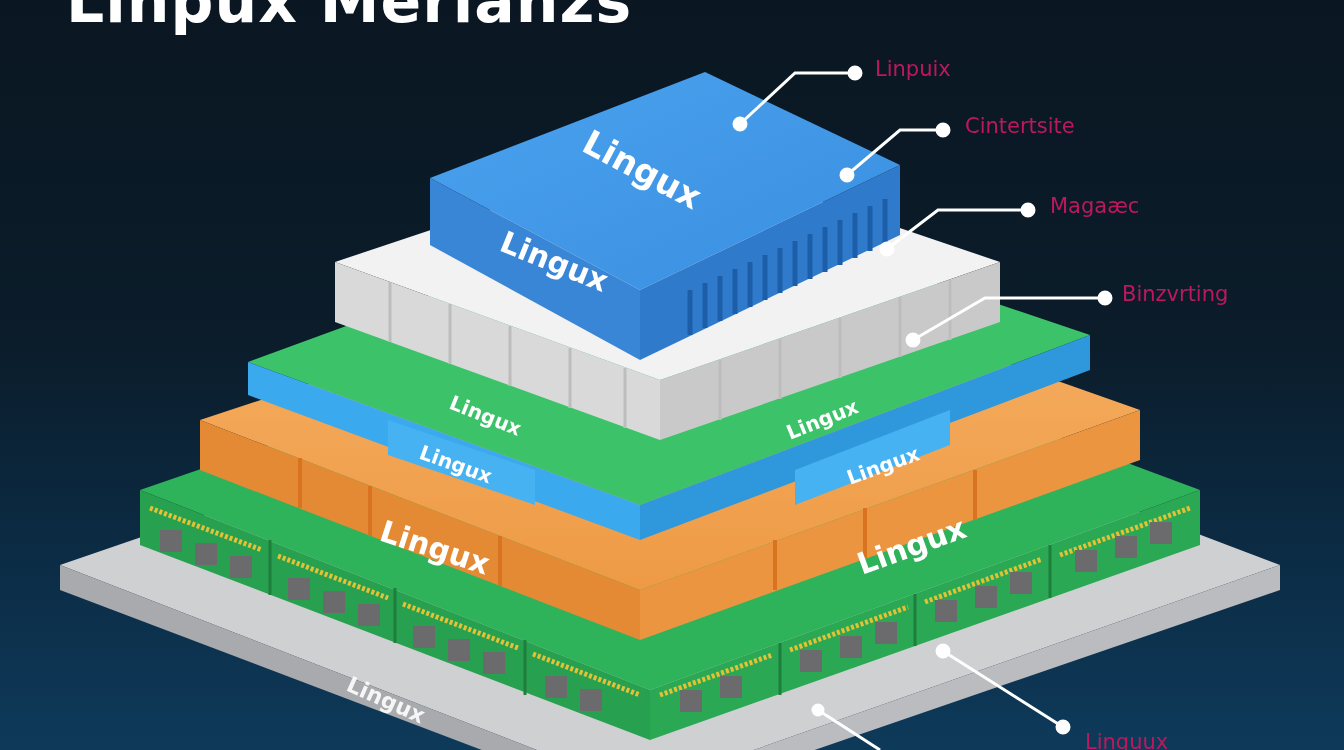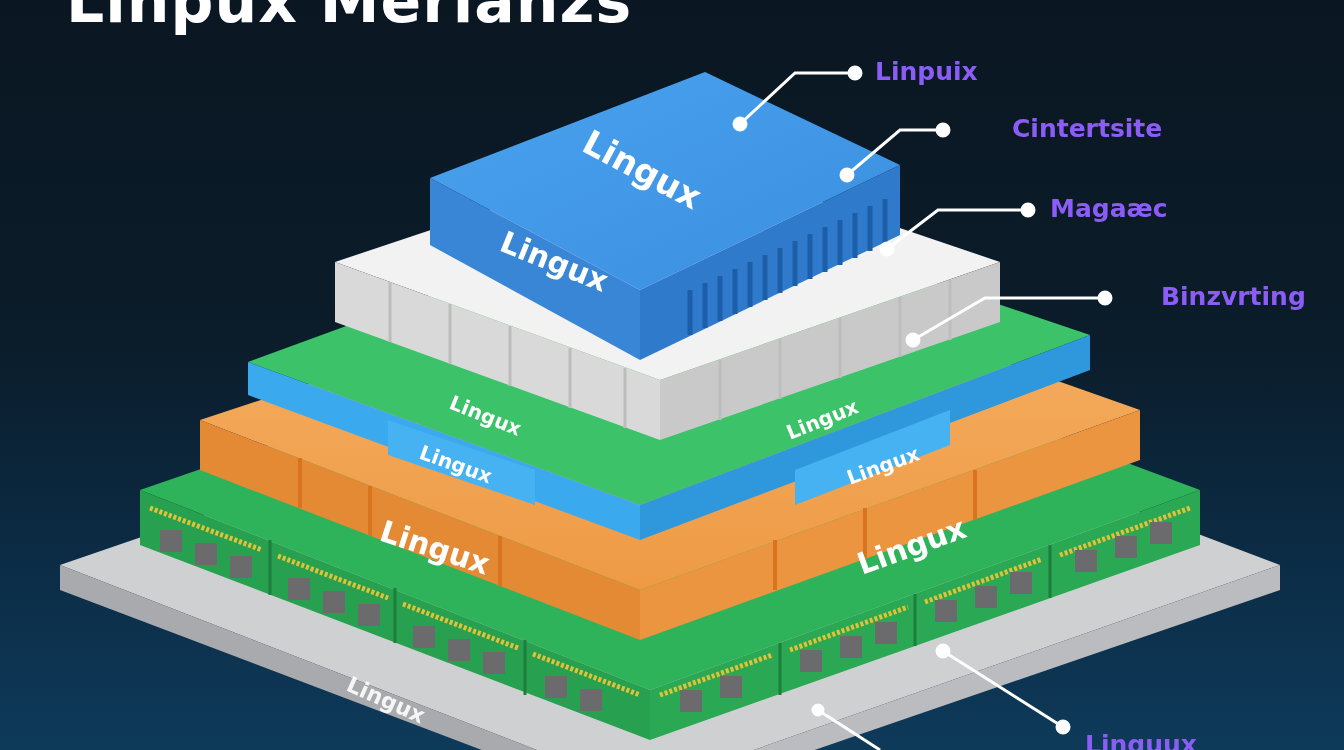--- a/index.html
+++ b/index.html
@@ -1,21 +1,21 @@
 <!DOCTYPE html>
 <html><head>
 <meta charset="utf-8">
 <style>
   html,body{margin:0;padding:0;}
   body{width:1344px;height:750px;overflow:hidden;position:relative;
     background:linear-gradient(180deg,#0a1722 0%,#0b1c2a 45%,#0c2f4a 80%,#0e3a5a 100%);
     font-family:"DejaVu Sans","Liberation Sans",sans-serif;}
   .title{position:absolute;left:66px;top:-34px;font-size:60px;font-weight:bold;color:#fff;letter-spacing:1px;}
   svg.scene{position:absolute;left:0;top:0;}
-  .callout-label{position:absolute;color:#8b5cf6;font-size:25px;font-weight:bold;white-space:nowrap;}
+  .callout-label{position:absolute;color:#be185d;font-size:21px;font-weight:normal;white-space:nowrap;}
   .lbl{font-family:"DejaVu Sans","Liberation Sans",sans-serif;fill:#ffffff;font-weight:bold;}
 </style>
 </head>
 <body>
 
 <div class="title">Linpux Merianzs</div>
 
 <svg class="scene" width="1344" height="750" viewBox="0 0 1344 750">
   <defs>
     <linearGradient id="gBlueTop" x1="0" y1="0" x2="1" y2="1">
@@ -172,16 +172,16 @@
       <circle cx="1105" cy="298" r="6"></circle>
     <polyline points="943,651 1063,727" fill="none"></polyline>
       <circle cx="943" cy="651" r="6"></circle>
       <circle cx="1063" cy="727" r="6"></circle>
     <polyline points="818,710 880,750" fill="none"></polyline>
       <circle cx="818" cy="710" r="5"></circle>
   </g>
 </svg>
 
 <div class="callout-label" style="left:875px;top:57px;">Linpuix</div>
-<div class="callout-label" style="left:965px;top:114px;margin-left:47px;">Cintertsite</div>
+<div class="callout-label" style="left:965px;top:114px;">Cintertsite</div>
 <div class="callout-label" style="left:1050px;top:194px;text-align:center;">Magaæc</div>
-<div class="callout-label" style="left:1161px;top:282px;">Binzvrting</div>
+<div class="callout-label" style="left:1122px;top:282px;">Binzvrting</div>
 <div class="callout-label" style="left:1085px;top:730px;">Linguux</div>
 
 </body></html>

